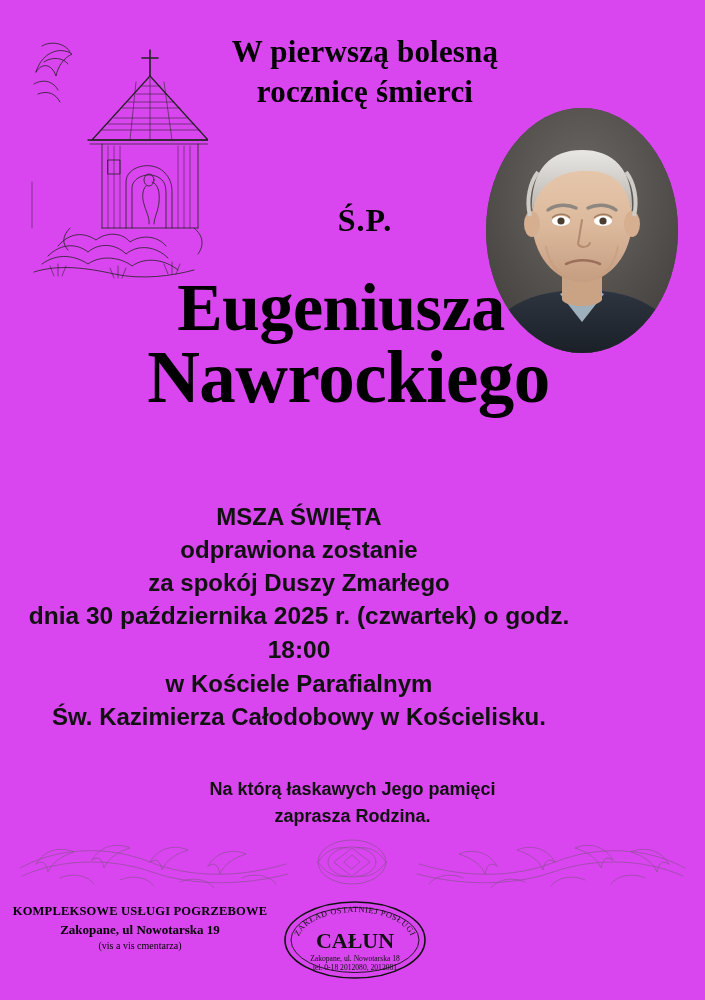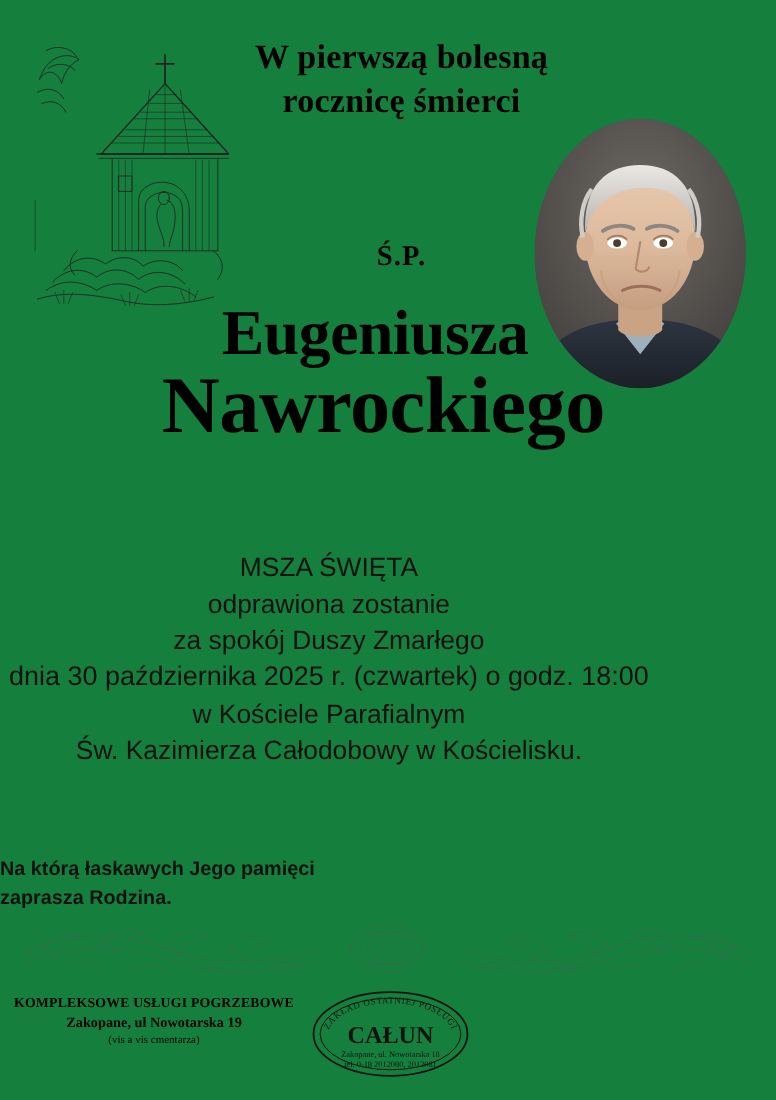--- a/index.html
+++ b/index.html
@@ -12,21 +12,21 @@
     height: 1000px;
     position: relative;
     overflow: hidden;
     font-family: "Liberation Serif", serif;
     color: #000000;
   }
 
   .page {
     position: absolute;
     inset: 0;
-    background: #15803d;
+    background: #d946ef;
   }
 
   
   .header-zone {
     position: absolute;
     top: 18px;
     left: 0;
     width: 705px;
     height: 270px;
   }
@@ -50,26 +50,26 @@
     font-weight: bold;
     font-size: 31px;
     line-height: 1.28;
     letter-spacing: 0.2px;
   }
   .headline .l2 { display: block; }
 
   .sp-label {
     position: absolute;
     left: 200px;
-    top: 200px;
+    top: 184px;
     width: 330px;
     text-align: center;
     font-family: "Liberation Serif", serif;
     font-weight: bold;
-    font-size: 26px;
+    font-size: 32px;
     letter-spacing: 1px;
   }
 
   .portrait-frame {
     position: absolute;
     right: 27px;
     top: 90px;
     width: 192px;
     height: 245px;
     border-radius: 50% / 50%;
@@ -83,21 +83,21 @@
     position: absolute;
     top: 275px;
     left: 0;
     width: 705px;
     text-align: center;
     font-family: "Liberation Serif", serif;
     font-weight: bold;
     z-index: 5;
   }
   .name-first {
-    font-size: 58px;
+    font-size: 68px;
     line-height: 0.96;
     letter-spacing: -0.5px;
     margin: 0 13px 2px 0;
     text-indent: -10px;
   }
   .name-last {
     font-size: 73px;
     line-height: 0.98;
     letter-spacing: -0.5px;
     margin: 0;
@@ -105,33 +105,34 @@
   }
 
   
   .mass-block {
     position: absolute;
     top: 500px;
     left: 0;
     width: 598px;
     text-align: center;
     font-family: "Liberation Sans", sans-serif;
-    font-weight: normal;
+    font-weight: bold;
     font-size: 24px;
     line-height: 1.38;
     color: #111111;
   }
   .mass-block .line { display: block; }
   .mass-block .line.big { font-size: 24.5px; }
 
   .invite-block {
     position: absolute;
     top: 776px;
     left: 0;
     width: 705px;
+    text-align: center;
     font-family: "Liberation Sans", sans-serif;
     font-weight: bold;
     font-size: 18px;
     line-height: 1.5;
     color: #111111;
   }
 
   
   .divider {
     position: absolute;

